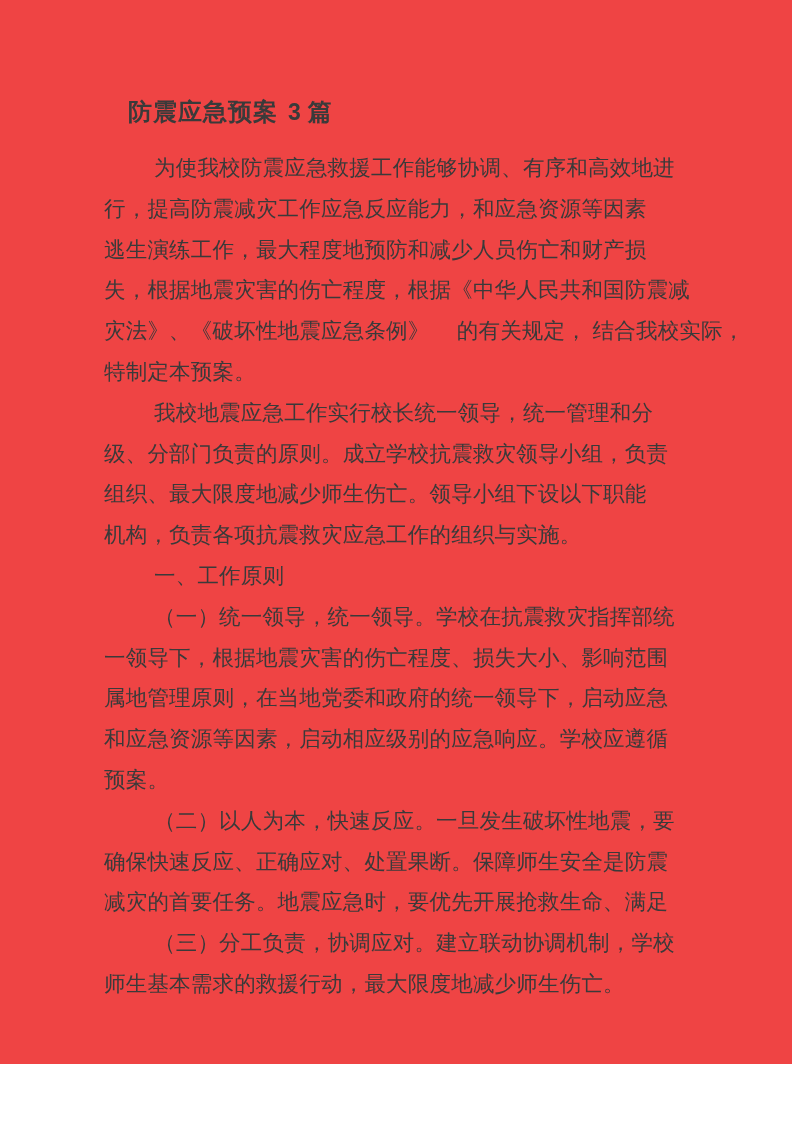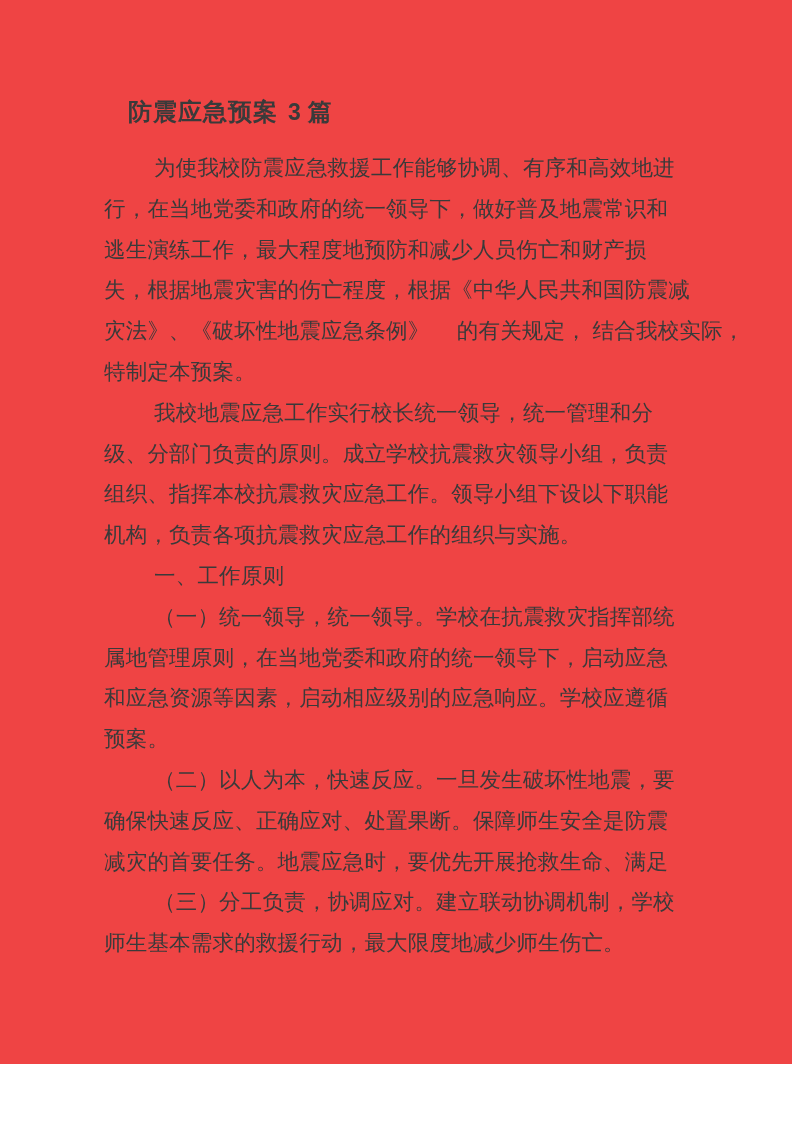--- a/index.html
+++ b/index.html
@@ -53,31 +53,32 @@
   }
 </style>
 </head>
 <body>
 
 <div class="page">
   <div class="content">
     <div class="doc-title"><span>防震应急预案</span><span class="title-num">3</span><span>篇</span></div>
     <div class="body-lines">
         <div class="line indent">为使我校防震应急救援工作能够协调、有序和高效地进</div>
-        <div class="line">行，在当地党委和政府的统一领导下，做好普及地震常识和</div>
+        <div class="line">行，提高防震减灾工作应急反应能力，和应急资源等因素</div>
         <div class="line">逃生演练工作，最大程度地预防和减少人员伤亡和财产损</div>
         <div class="line">失，根据地震灾害的伤亡程度，根据《中华人民共和国防震减</div>
         <div class="line">灾法》、《破坏性地震应急条例》　 的有关规定， 结合我校实际，</div>
         <div class="line">特制定本预案。</div>
         <div class="line indent">我校地震应急工作实行校长统一领导，统一管理和分</div>
         <div class="line">级、分部门负责的原则。成立学校抗震救灾领导小组，负责</div>
-        <div class="line">组织、指挥本校抗震救灾应急工作。领导小组下设以下职能</div>
+        <div class="line">组织、最大限度地减少师生伤亡。领导小组下设以下职能</div>
         <div class="line">机构，负责各项抗震救灾应急工作的组织与实施。</div>
         <div class="line indent">一、工作原则</div>
         <div class="line indent">（一）统一领导，统一领导。学校在抗震救灾指挥部统</div>
+        <div class="line">一领导下，根据地震灾害的伤亡程度、损失大小、影响范围</div>
         <div class="line">属地管理原则，在当地党委和政府的统一领导下，启动应急</div>
         <div class="line">和应急资源等因素，启动相应级别的应急响应。学校应遵循</div>
         <div class="line">预案。</div>
         <div class="line indent">（二）以人为本，快速反应。一旦发生破坏性地震，要</div>
         <div class="line">确保快速反应、正确应对、处置果断。保障师生安全是防震</div>
         <div class="line">减灾的首要任务。地震应急时，要优先开展抢救生命、满足</div>
         <div class="line indent">（三）分工负责，协调应对。建立联动协调机制，学校</div>
         <div class="line">师生基本需求的救援行动，最大限度地减少师生伤亡。</div>
       </div>
   </div>

